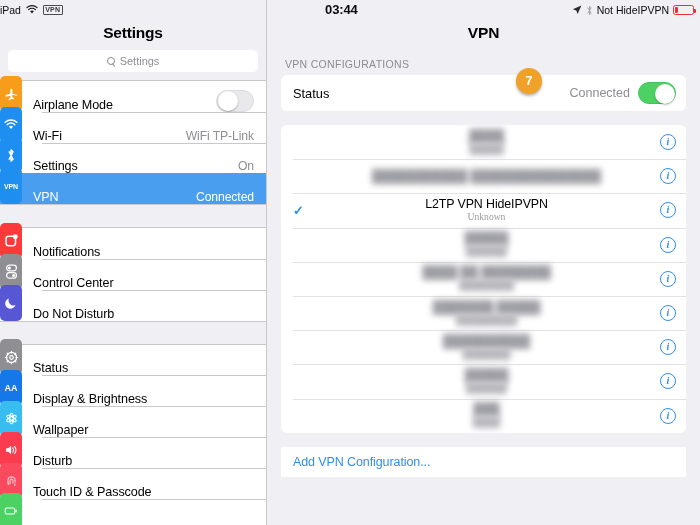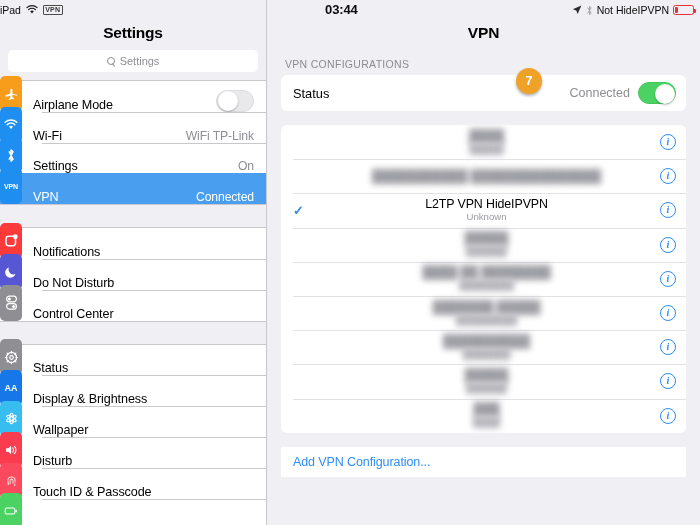--- a/index.html
+++ b/index.html
@@ -174,21 +174,21 @@
     content: ""; position: absolute; left: 12px; right: 0; top: 0;
     height: 1px; background: #e2e2e6;
   }
   .check {
     width: 14px; flex: 0 0 14px; color: #2f8ef4;
     font-size: 13px; line-height: 1; margin-right: 6px; font-weight: 700;
   }
   .check.empty { color: transparent; }
   .vpn-texts { flex: 1 1 auto; min-width: 0; text-align: center; }
   .vpn-name { font-size: 12.4px; color: #000; line-height: 13px; letter-spacing: -0.1px; }
-  .vpn-sub  { font-size: 9.6px; color: #9a9aa0; line-height: 12px; }
+  .vpn-sub  { font-size: 9.6px; color: #9a9aa0; line-height: 12px; font-family: Liberation Serif, serif; }
   .blurred .vpn-name, .blurred .vpn-sub {
     color: #b4b4ba; filter: blur(3.1px); user-select: none;
   }
   .blurred .vpn-name { color: #9d9da4; }
 
   .info-btn {
     width: 16px; height: 16px; border-radius: 50%;
     border: 1.3px solid #2f8ef4; color: #2f8ef4;
     font-size: 10px; font-style: italic; font-family: "Liberation Serif", serif;
     display: flex; align-items: center; justify-content: center;
@@ -287,37 +287,37 @@
       <div class="sb-row">
         <div class="sb-icon ic-notif">
           <svg width="16" height="16" viewBox="0 0 16 16">
             <rect x="3" y="3.2" width="9.5" height="9.5" rx="2.6" fill="none" stroke="#fff" stroke-width="1.5"></rect>
             <circle cx="12.3" cy="3.7" r="2.4" fill="#fff"></circle>
           </svg>
         </div>
         <span class="sb-label">Notifications</span>
       </div>
       <div class="sb-row">
-        <div class="sb-icon ic-dnd">
-          <svg width="14" height="14" viewBox="0 0 14 14">
-            <path d="M11.4 9.1A5 5 0 0 1 4.9 2.6 5.2 5.2 0 1 0 11.4 9.1z" fill="#fff"></path>
-          </svg>
-        </div>
-        <span class="sb-label">Do Not Disturb</span>
-      </div>
-      <div class="sb-row">
         <div class="sb-icon ic-cc">
           <svg width="13" height="16" viewBox="0 0 13 16">
             <rect x="1.6" y="1.2" width="9.8" height="5.6" rx="2.8" fill="none" stroke="#fff" stroke-width="1.2"></rect>
             <circle cx="4.4" cy="4" r="1.5" fill="#fff"></circle>
             <rect x="1.6" y="8.6" width="9.8" height="5.6" rx="2.8" fill="none" stroke="#fff" stroke-width="1.2"></rect>
             <circle cx="8.6" cy="11.4" r="1.5" fill="#fff"></circle>
           </svg>
         </div>
         <span class="sb-label">Control Center</span>
+      </div>
+      <div class="sb-row">
+        <div class="sb-icon ic-dnd">
+          <svg width="14" height="14" viewBox="0 0 14 14">
+            <path d="M11.4 9.1A5 5 0 0 1 4.9 2.6 5.2 5.2 0 1 0 11.4 9.1z" fill="#fff"></path>
+          </svg>
+        </div>
+        <span class="sb-label">Do Not Disturb</span>
       </div>
     </div>
 
     <div class="sb-gap"></div>
 
     <div class="sb-group">
       <div class="sb-row">
         <div class="sb-icon ic-general">
           <svg width="15" height="15" viewBox="0 0 16 16">
             <path d="M8 1.6l1 .2.5 1.2 1.2-.35.85.75-.4 1.2 1 .75.15 1.1-1.1.55.15 1.25-.75.85-1.2-.4-.75 1-1.1.15-.55-1.1-1.25.15-.85-.75.4-1.2-1-.75L3.2 6.2l1.1-.55L4.15 4.4l.75-.85 1.2.4.75-1z" fill="#fff" opacity="0.0"></path>

